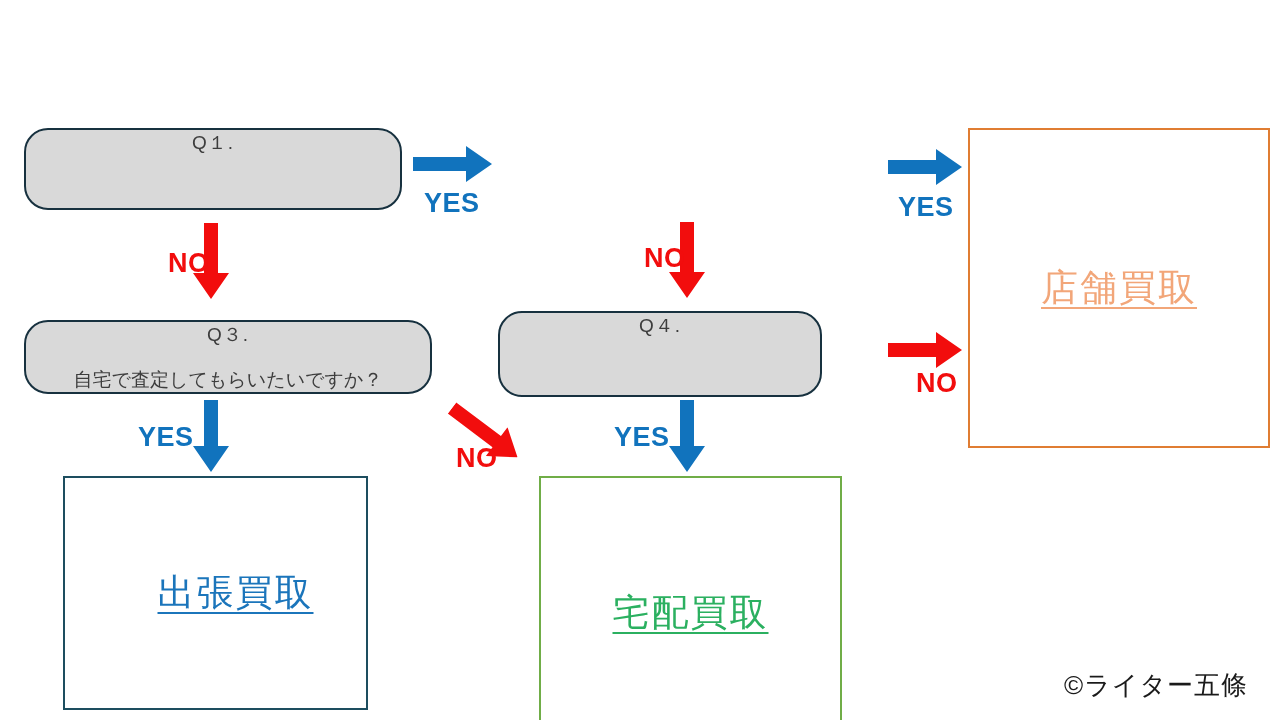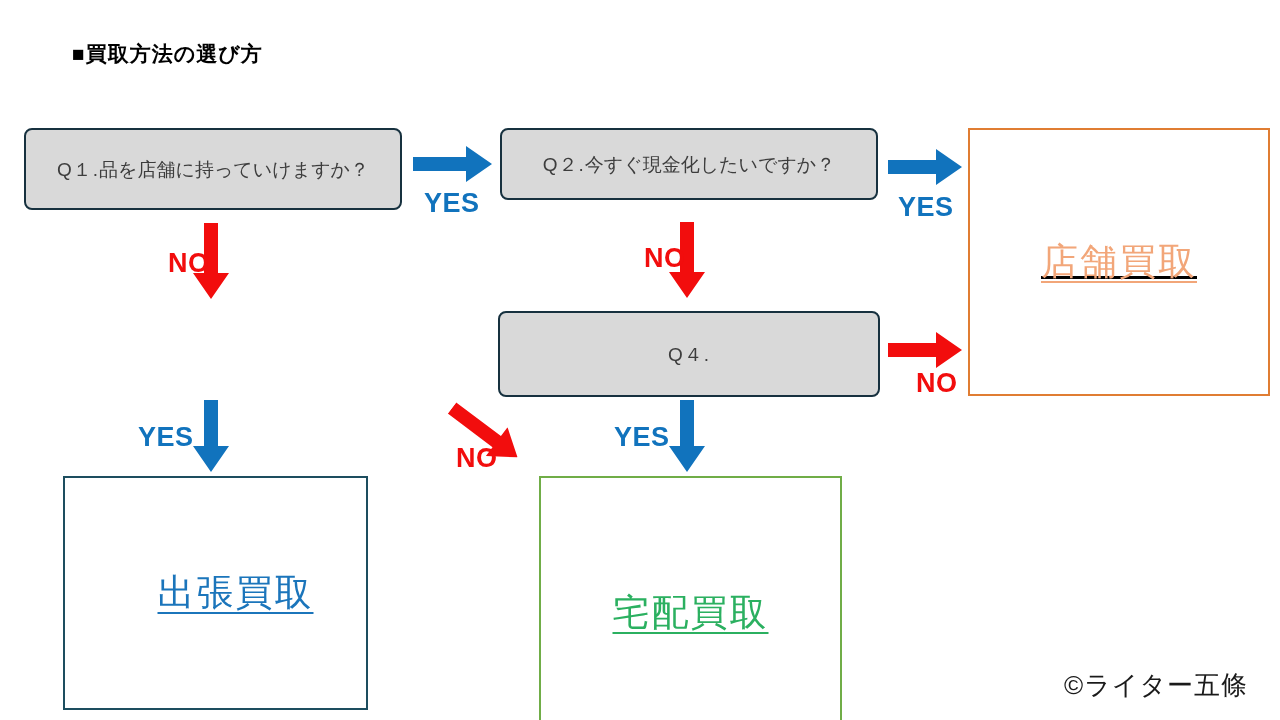--- a/index.html
+++ b/index.html
@@ -8,40 +8,40 @@
     position:relative;width:1280px;height:720px;background:#ffffff;overflow:hidden;
     font-family:"Liberation Sans","DejaVu Sans",sans-serif;
   }
   .title{
     position:absolute;left:72px;top:40px;font-size:21px;font-weight:bold;
     color:#000000;letter-spacing:1px;
   }
   
   .qbox{
     position:absolute;background:var(--box-fill,#d9d9d9);
-    border:2.5px solid var(--box-border,#17313f);border-radius:8px;
-    display:flex;flex-direction:row;align-items:center;justify-content:center;
+    border:2.5px solid var(--box-border,#17313f);border-radius:24px;
+    display:flex;flex-direction:column;align-items:center;justify-content:space-between;
     color:var(--text-dark,#3d3d3d);font-size:19px;line-height:25px;text-align:center;
   }
   .qbox .qhead{letter-spacing:1px;}
   #q1{left:24px;top:128px;width:378px;height:82px;}
   #q2{left:500px;top:128px;width:378px;height:72px;}
   #q3{left:24px;top:320px;width:408px;height:74px;}
-  #q4{left:498px;top:311px;width:382px;height:86px;}
+  #q4{left:498px;top:311px;width:324px;height:86px;}
   #q4 .qtext{max-width:288px;}
   
   .rbox{
     position:absolute;background:#ffffff;border:2px solid;
     display:flex;align-items:center;justify-content:center;
   }
   .rbox .rlabel{
     font-size:37px;letter-spacing:2px;text-decoration:underline;
     text-underline-offset:7px;text-decoration-thickness:1.5px;font-weight:400;
   }
-  #r-store{left:968px;top:128px;width:302px;height:268px;border-color:var(--store-border,#e07d33);text-decoration:underline;}
+  #r-store{left:968px;top:128px;width:302px;height:320px;border-color:var(--store-border,#e07d33);}
   #r-store .rlabel{color:var(--store-text,#f2a679);}
   #r-onsite{left:63px;top:476px;width:305px;height:234px;border-color:var(--onsite-border,#1d4e5f);padding-left:40px;}
   #r-onsite .rlabel{color:var(--onsite-text,#1b75bb);}
   #r-delivery{left:539px;top:476px;width:303px;height:274px;border-color:var(--delivery-border,#70ad47);}
   #r-delivery .rlabel{color:var(--delivery-text,#2bb060);}
   
   .arrow{position:absolute;}
   .arrow.blue polygon{fill:var(--yes-blue,#1173bd);}
   .arrow.red polygon{fill:var(--no-red,#f20d0d);}
   .edge-label{
@@ -53,29 +53,27 @@
   
   .credit{
     position:absolute;right:32px;top:668px;font-size:26px;color:#1a1a1a;letter-spacing:1px;
   }
 </style>
 </head>
 <body>
 
 <div class="canvas">
 
-  <div class="title">■買取方法の選び方</div>
 
   <div class="qbox" id="q1">
     <span class="qhead">Q１.</span>
-    <span class="qtext">品を店舗に持っていけますか？</span>
   </div>
-  <div class="qbox" id="q2">
-    <span class="qhead">Q２.</span>
-    <span class="qtext">今すぐ現金化したいですか？</span>
+  <div class="qbox" id="q3">
+    <span class="qhead">Q３.</span>
+    <span class="qtext">自宅で査定してもらいたいですか？</span>
   </div>
   <div class="qbox" id="q4">
     <span class="qhead">Q４.</span>
   </div>
 
   <div class="rbox" id="r-store">
     <span class="rlabel">店舗買取</span>
   </div>
   <div class="rbox" id="r-onsite">
     <span class="rlabel">出張買取</span>

